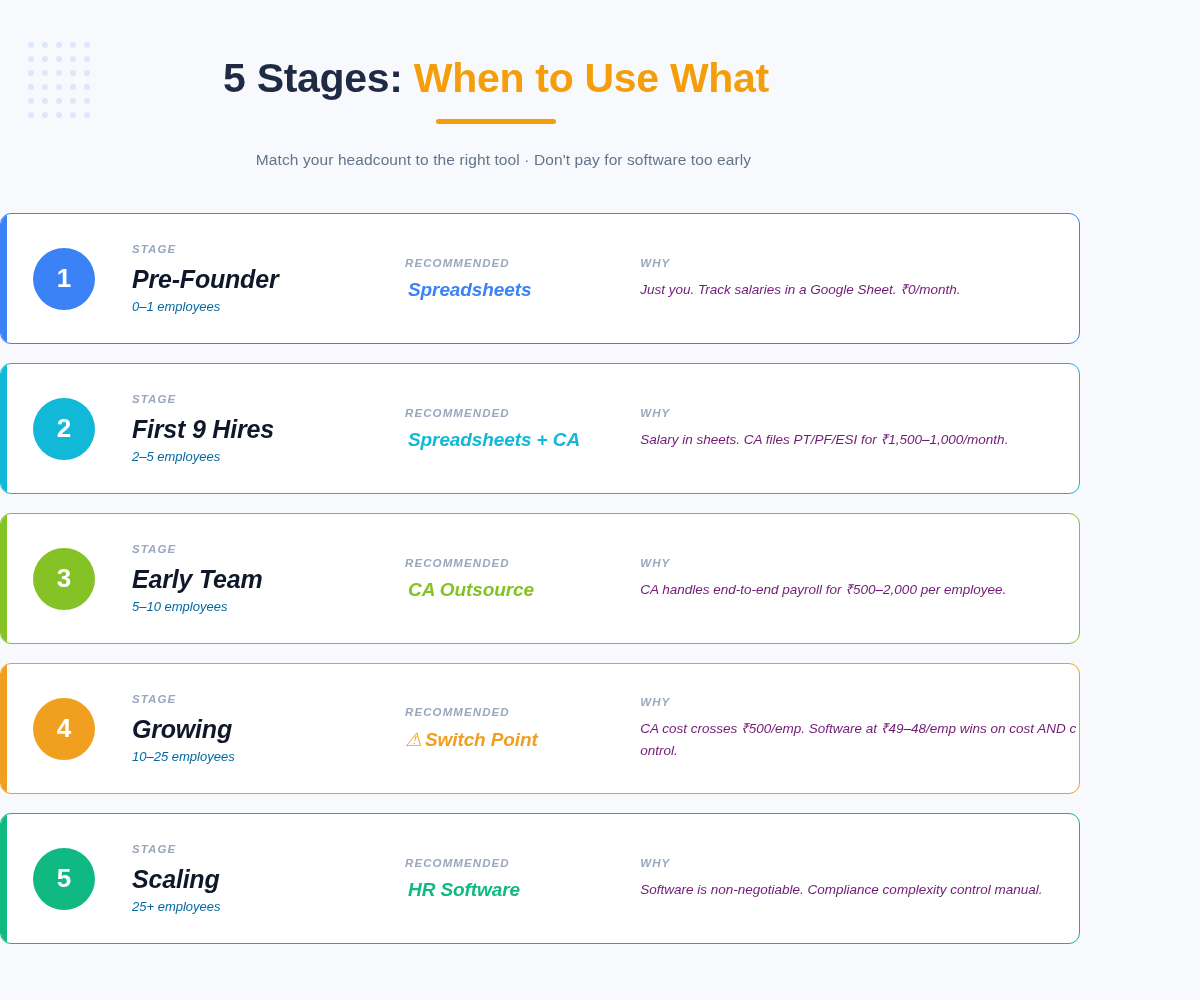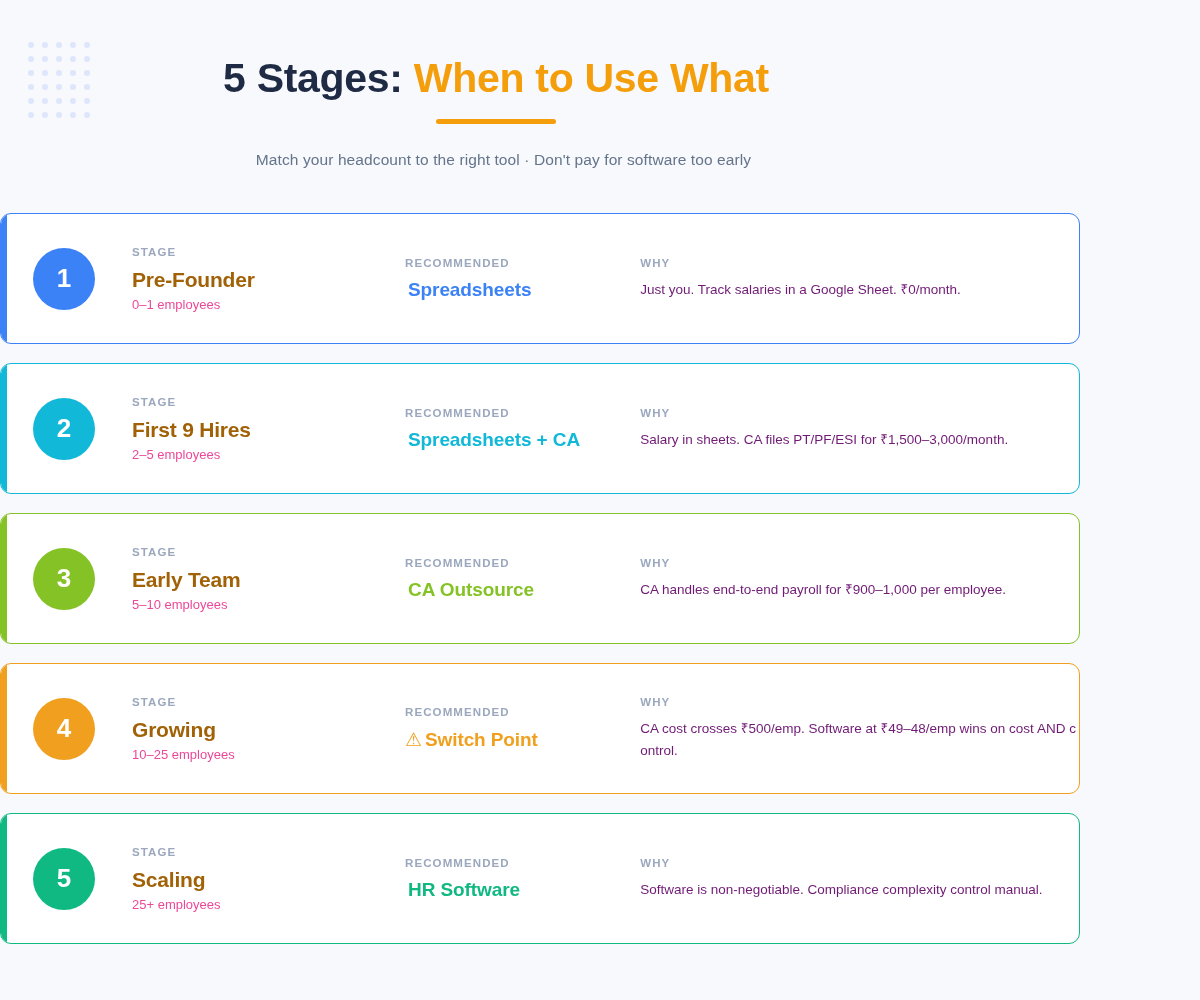--- a/index.html
+++ b/index.html
@@ -102,44 +102,44 @@
     background: var(--accent);
     color: #ffffff;
     font-size: 26px;
     font-weight: bold;
     display: flex;
     align-items: center;
     justify-content: center;
     margin-right: 37px;
   }
 
-  .col { position: relative; }
+  .col { position: relative; font-style: italic; }
   .col-stage { width: 252px; }
   .col-rec   { width: 238px; margin-left: 24px; }
   .col-why   { width: 444px; }
 
   .col-label {
     font-size: 11.5px;
     font-weight: bold;
     letter-spacing: 1.1px;
     color: #9aa7bd;
     text-transform: uppercase;
     margin-bottom: 10px;
   }
 
   .stage-name {
-    font-size: 21px;
-    font-weight: bold;
-    color: #a16207;
+    font-size: 25px;
+    font-weight: bold;
+    color: #0f172a;
     letter-spacing: -0.2px;
   }
   .stage-count {
     margin-top: 5px;
     font-size: 13px;
-    color: #ec4899;
+    color: #0369a1;
   }
 
   .rec-value {
     font-size: 19px;
     font-weight: bold;
     color: var(--accent);
     letter-spacing: -0.1px;
     white-space: nowrap;
   }
   .rec-value .warn-icon { font-weight: normal; margin-right: 3px; }
@@ -223,37 +223,37 @@
           <div class="col-label">STAGE</div>
           <div class="stage-name">First 9 Hires</div>
           <div class="stage-count">2–5 employees</div>
         </div>
         <div class="col col-rec">
           <div class="col-label">RECOMMENDED</div>
           <div class="rec-value"><span class="warn-icon"></span><span>Spreadsheets + CA</span></div>
         </div>
         <div class="col col-why">
           <div class="col-label">WHY</div>
-          <div class="why-text">Salary in sheets. CA files PT/PF/ESI for ₹1,500–3,000/month.</div>
+          <div class="why-text">Salary in sheets. CA files PT/PF/ESI for ₹1,500–1,000/month.</div>
         </div>
       </div>
       <div class="card" style="--accent: #85c226;">
         <div class="badge">3</div>
         <div class="col col-stage">
           <div class="col-label">STAGE</div>
           <div class="stage-name">Early Team</div>
           <div class="stage-count">5–10 employees</div>
         </div>
         <div class="col col-rec">
           <div class="col-label">RECOMMENDED</div>
           <div class="rec-value"><span class="warn-icon"></span><span>CA Outsource</span></div>
         </div>
         <div class="col col-why">
           <div class="col-label">WHY</div>
-          <div class="why-text">CA handles end-to-end payroll for ₹900–1,000 per employee.</div>
+          <div class="why-text">CA handles end-to-end payroll for ₹500–2,000 per employee.</div>
         </div>
       </div>
       <div class="card" style="--accent: #f0a01e;">
         <div class="badge">4</div>
         <div class="col col-stage">
           <div class="col-label">STAGE</div>
           <div class="stage-name">Growing</div>
           <div class="stage-count">10–25 employees</div>
         </div>
         <div class="col col-rec">

